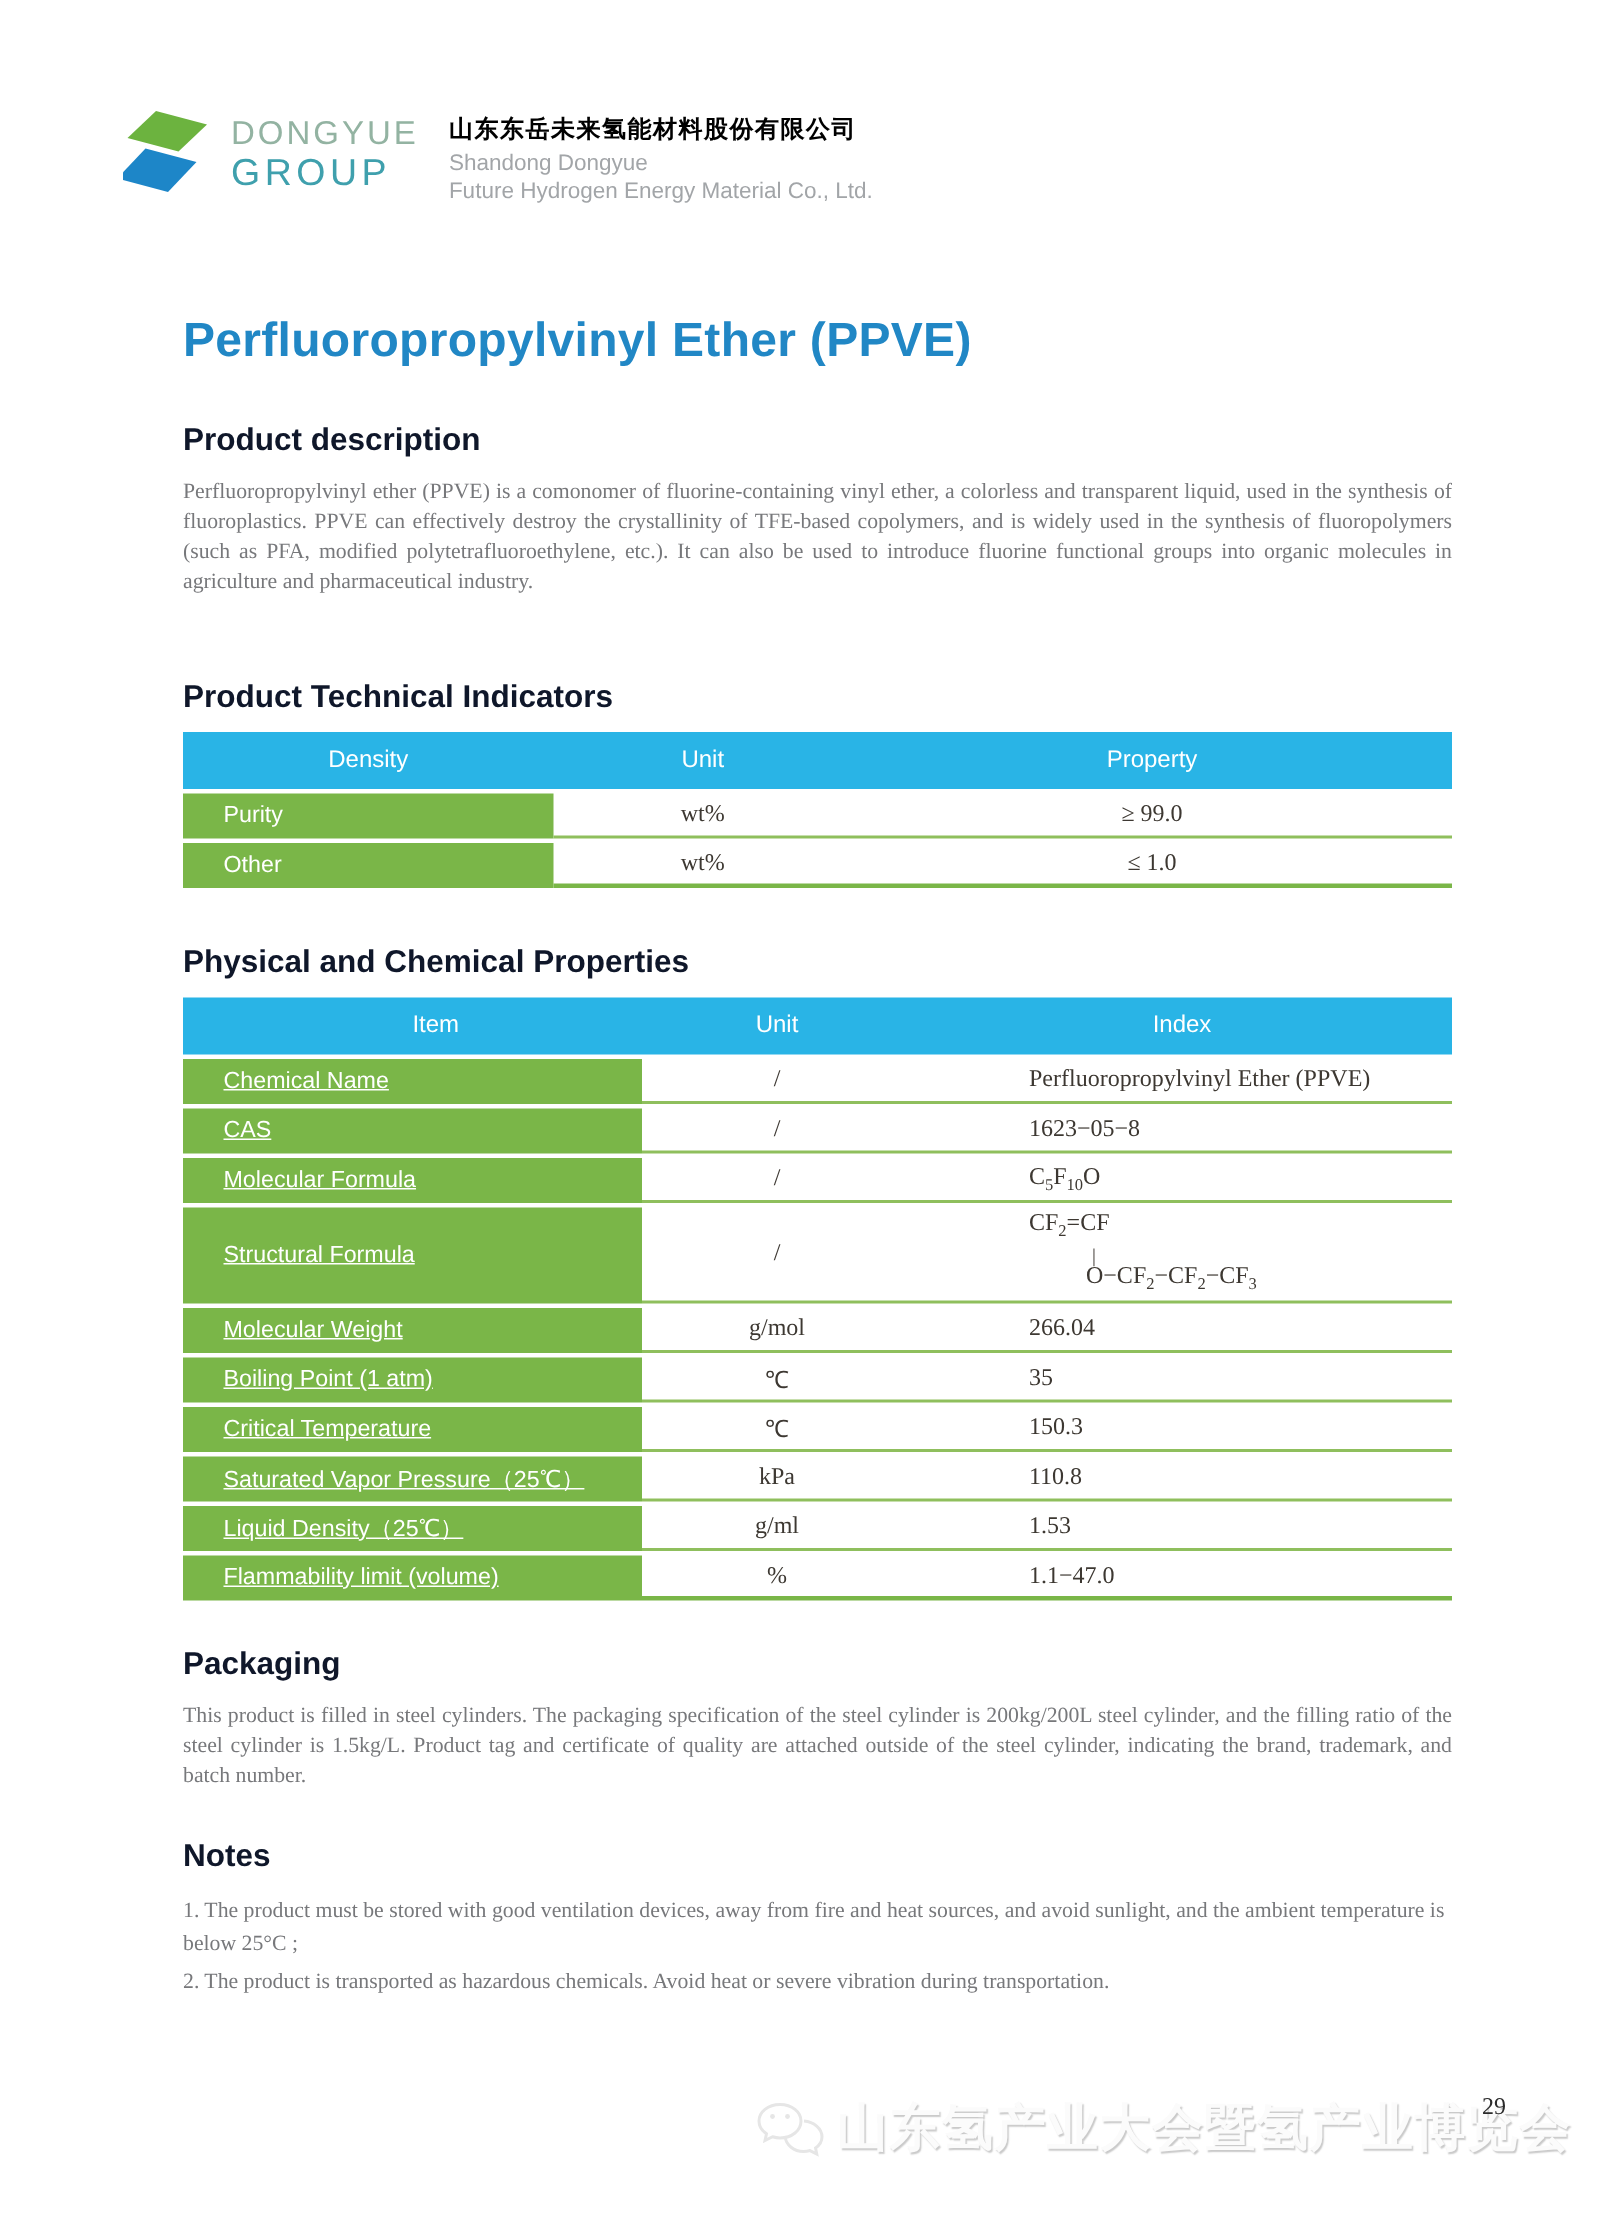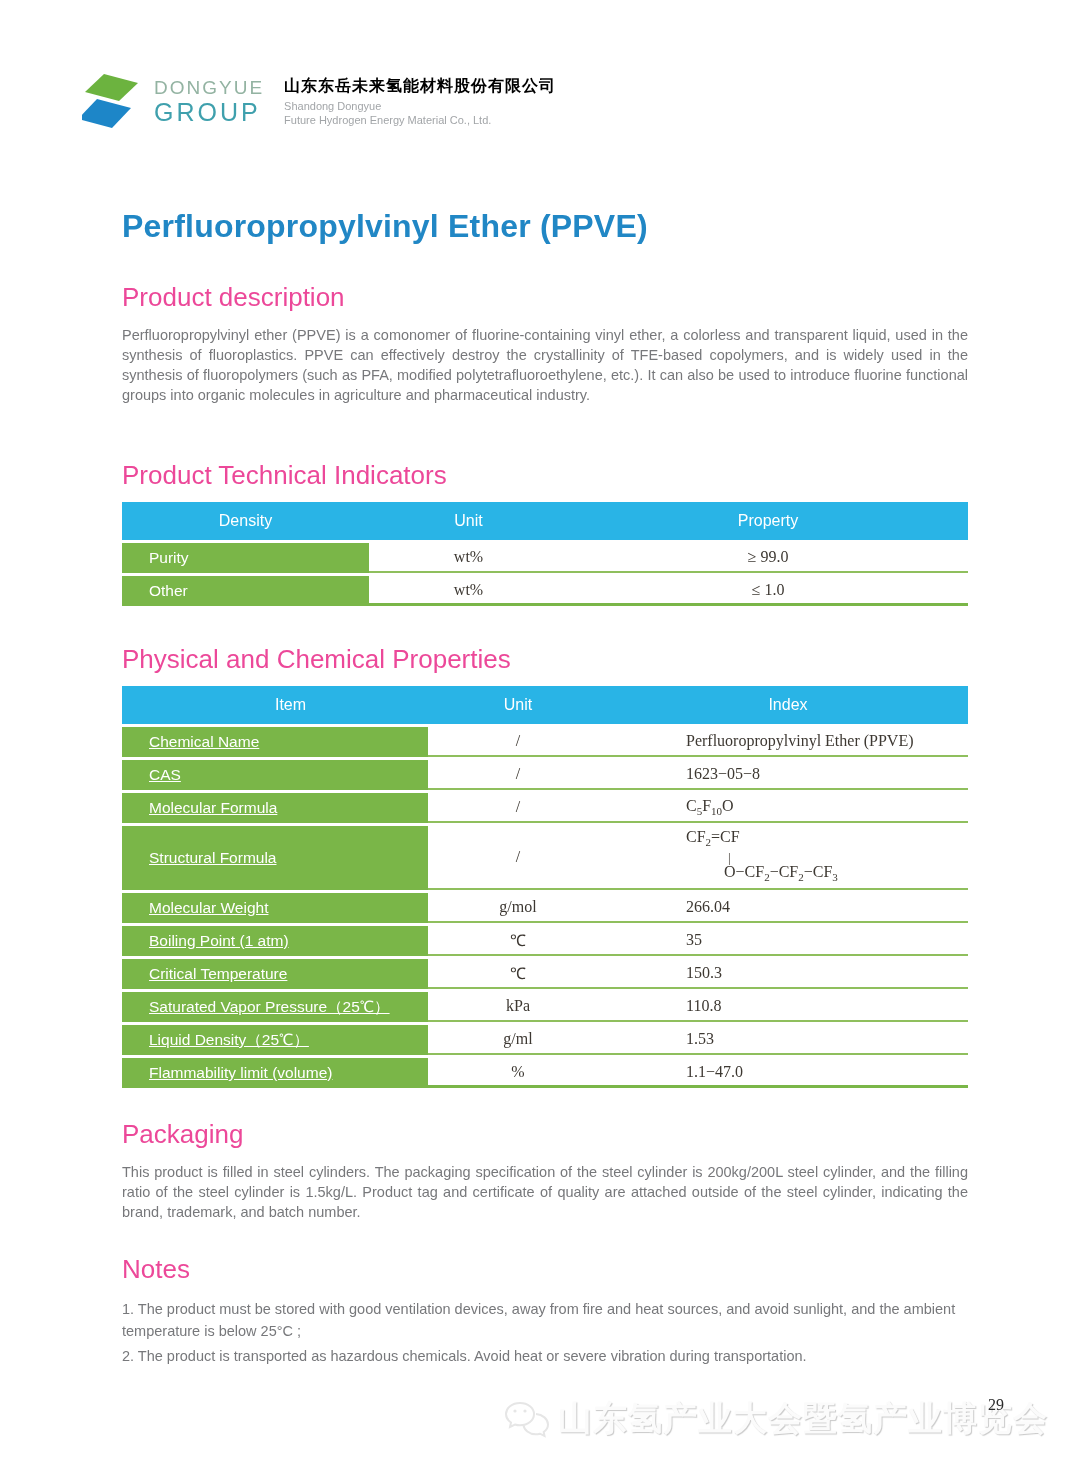--- a/index.html
+++ b/index.html
@@ -13,46 +13,47 @@
   }
 
   
   .logo-row {
     position:absolute; left:82px; top:72px;
     display:flex; align-items:flex-start; gap:14px;
   }
   .logo-mark { width:58px; height:64px; flex:none; }
   .brand { margin-top:6px; line-height:1; letter-spacing:2px;
     font-family:"Liberation Sans", sans-serif; }
-  .brand-top { font-size:19px; color:#93b3a2; font-weight:400; }
+  .brand-top { font-size:22px; color:#93b3a2; font-weight:400; }
   .brand-bottom { font-size:25px; color:#3fa0ad; font-weight:400; margin-top:3px; letter-spacing:3px;}
   .company { margin-top:4px; margin-left:6px; }
   .company-cn { font-size:16px; color:#000000; letter-spacing:1px;font-weight:bold; }
-  .company-en { font-size:11px; color:#a2a5a8; margin-top:3px; line-height:1.25; }
+  .company-en { font-size:15px; color:#a2a5a8; margin-top:3px; line-height:1.25; }
 
   
   .content { position:absolute; left:122px; top:0; width:846px; }
 
   .doc-title {
     margin-top:208px;
     font-size:32px; font-weight:bold; color:#2187c5; letter-spacing:0.2px;
   }
   .sec-heading {
-    font-size:26px; font-weight:normal; color:#ec4899;
+    font-size:21px; font-weight:bold; color:#0f172a;
   }
   .h-desc  { margin-top:37px; }
   .h-tech  { margin-top:55px; }
   .h-prop  { margin-top:38px; }
   .h-pack  { margin-top:31px; }
   .h-notes { margin-top:32px; }
 
   .body-text {
     margin-top:12px;
     font-size:14.5px; line-height:1.38; color:#77787b;
     text-align:justify;
+    font-family:Liberation Serif, serif;
   }
   .notes-text { margin-top:13px; text-align:left; }
   .notes-text p { margin-bottom:2px; line-height:1.55;}
 
   
   .dtable { margin-top:11px; width:100%; }
   .t-header {
     display:flex; height:38px; align-items:center;
     background:#29b4e6; color:#ffffff; font-size:16px;
   }

